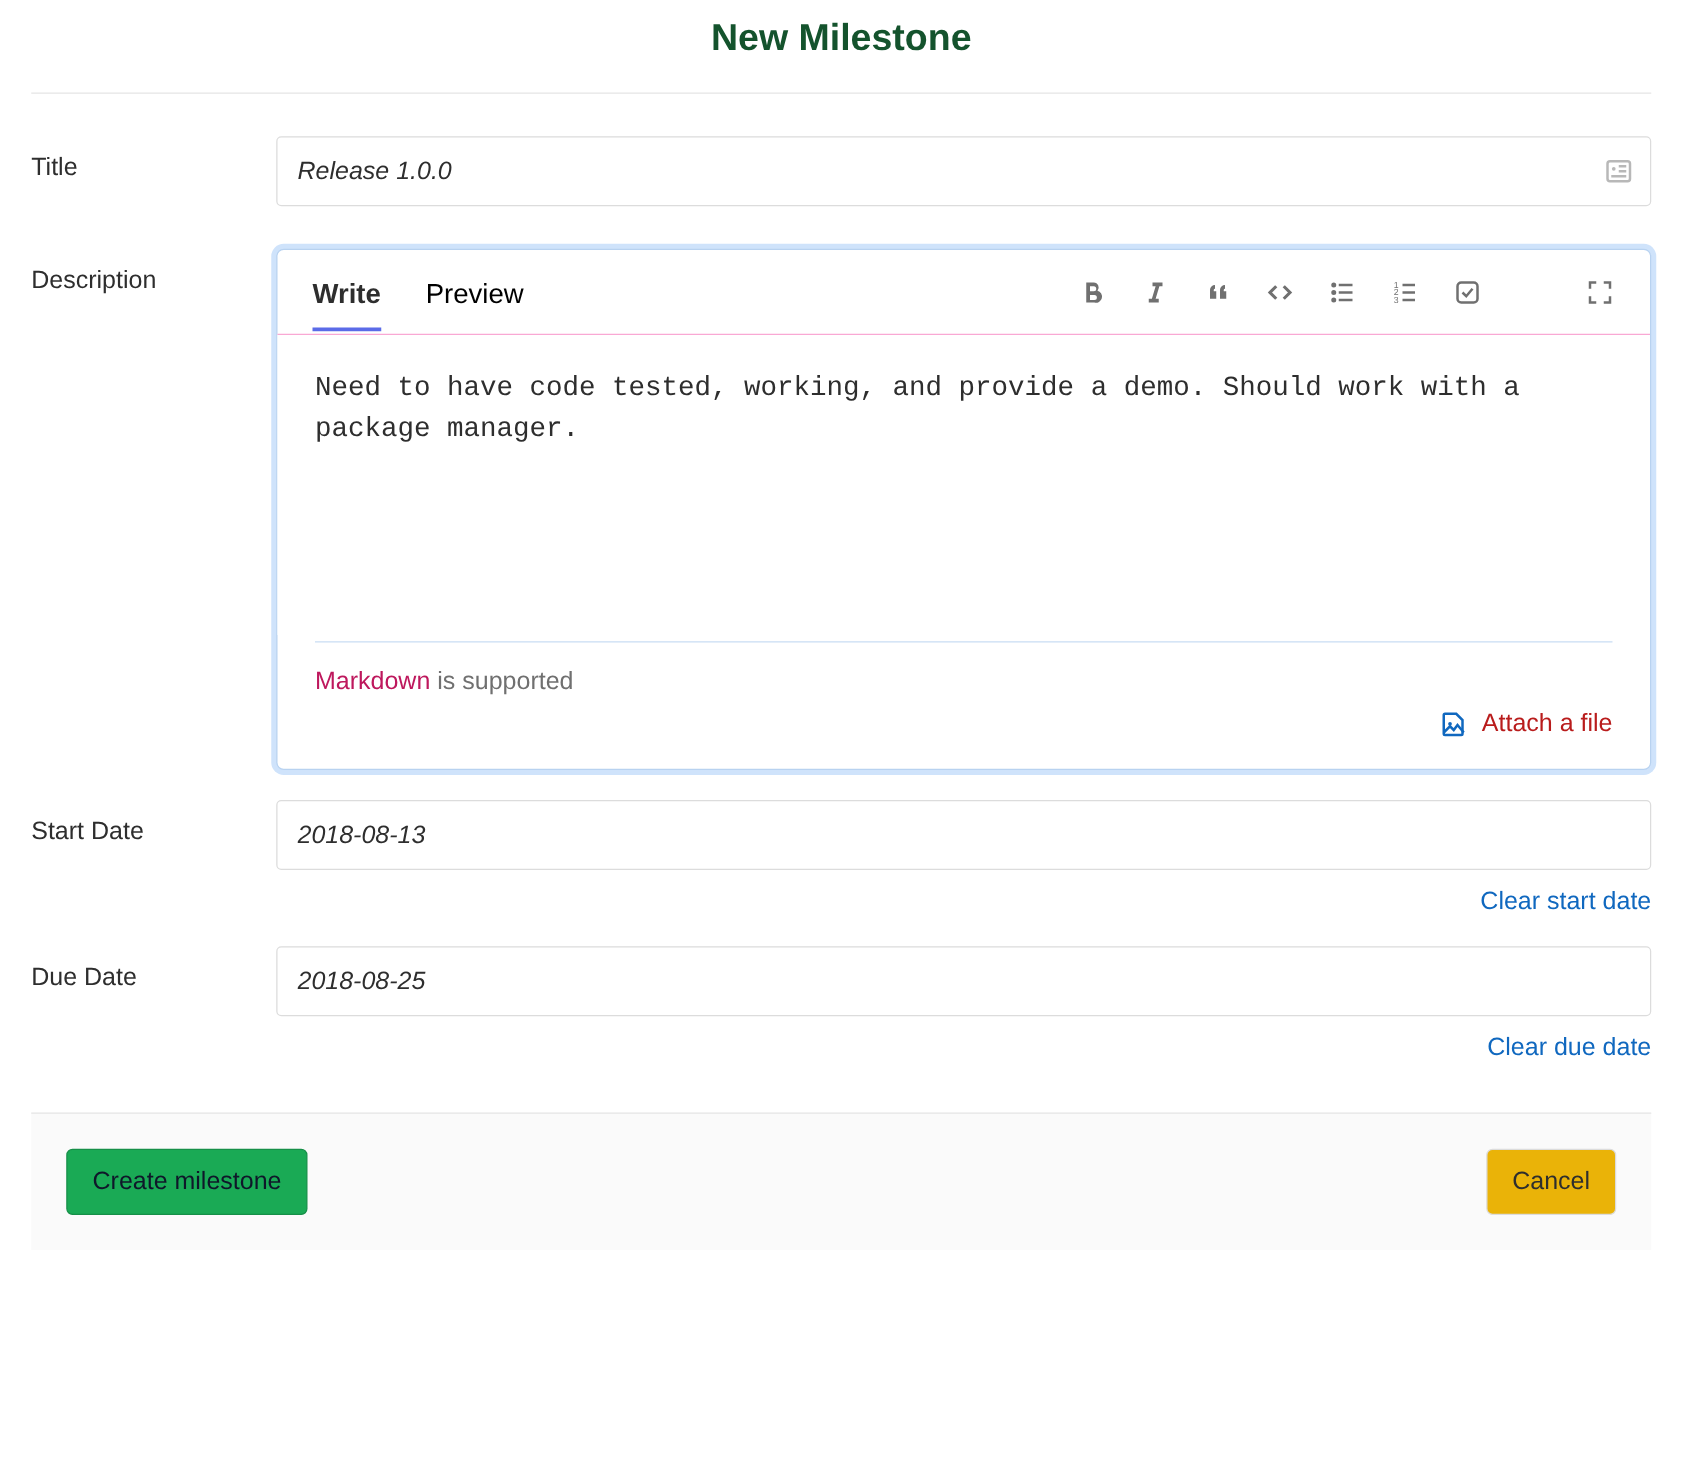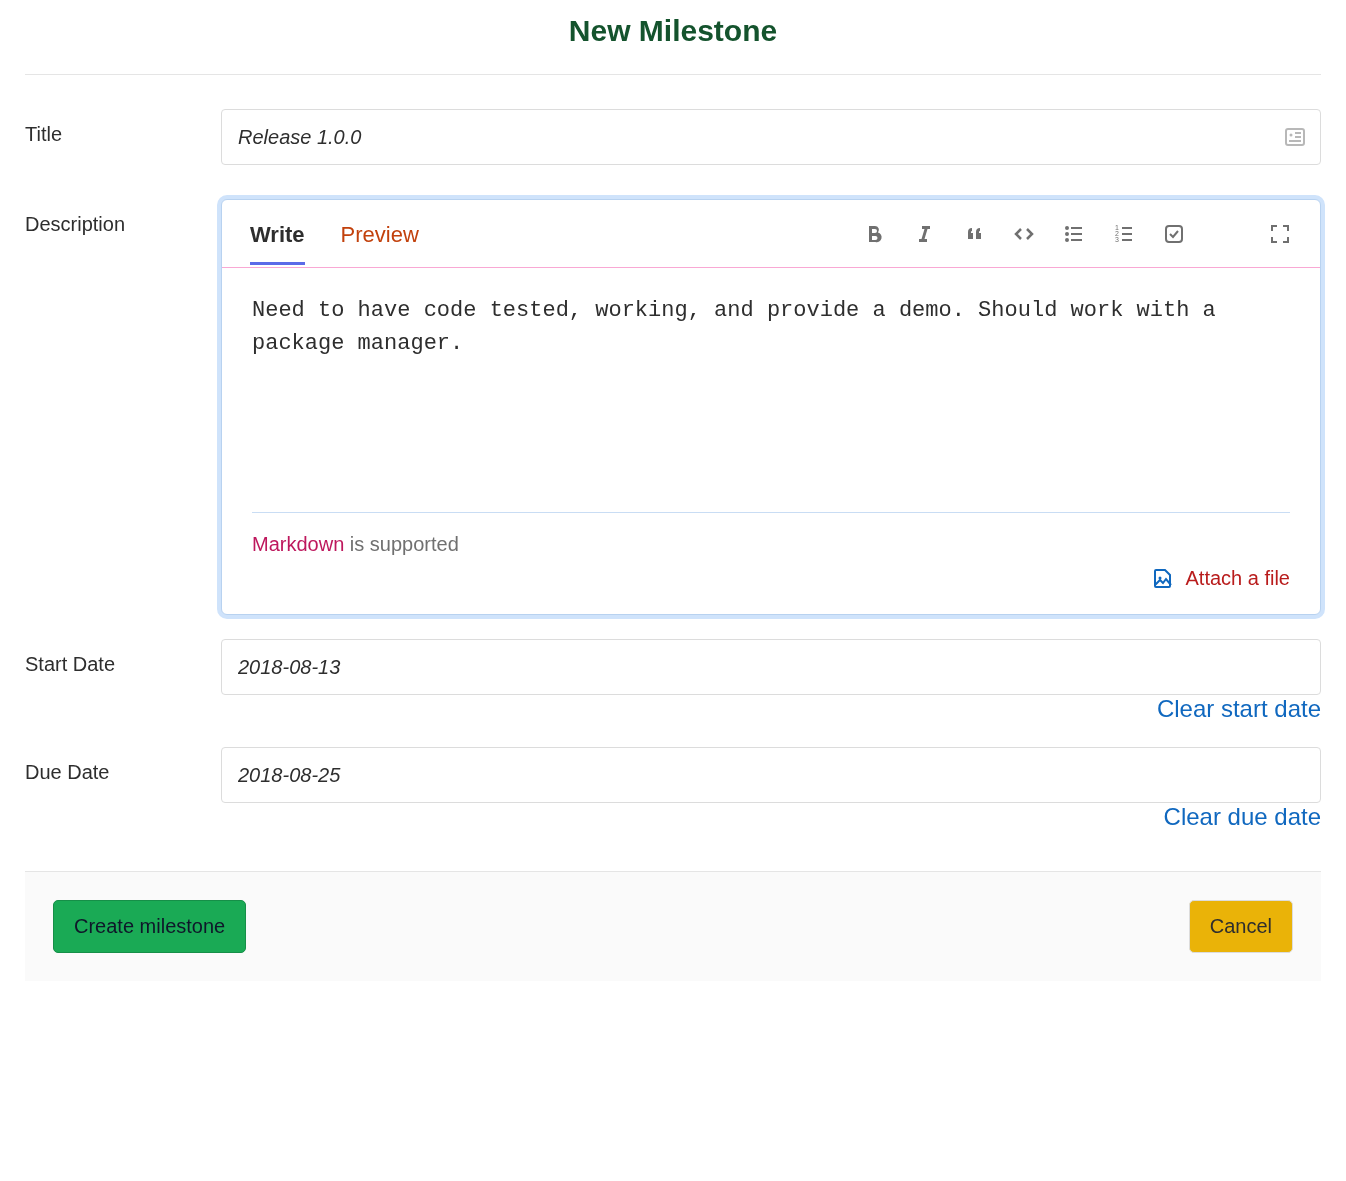--- a/index.html
+++ b/index.html
@@ -79,21 +79,21 @@
   .editor-tabs {
     display: flex;
     align-items: center;
     padding: 0 28px;
     border-bottom: 1px solid #f9a8d4;
     position: relative;
     height: 68px;
   }
   .tab {
     font-size: 22px;
-    color: #c2410c;
+    color: #000000;
     margin-right: 36px;
     cursor: pointer;
     padding: 18px 0 16px 0;
     position: relative;
   }
   .tab.active {
     color: #2e2e2e;
     font-weight: 700;
   }
   .tab.active::after {
@@ -159,21 +159,22 @@
   }
   .attach-row svg { width: 24px; height: 24px; }
   .date-row {
     display: flex;
     align-items: flex-start;
     margin-top: 24px;
   }
   .helper-link {
     align-self: flex-end;
     color: #1068bf;
-    font-size: 24px;
+    font-size: 20px;
+    margin-top: 14px;
     cursor: pointer;
     text-align: center;
   }
   .action-bar {
     background: #fafafa;
     border-top: 1px solid #e5e5e5;
     margin-top: 40px;
     padding: 28px;
     display: flex;
     align-items: center;

